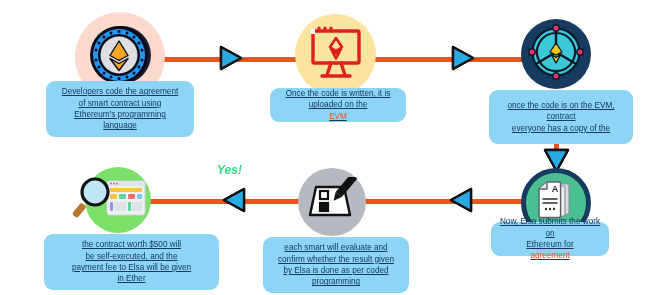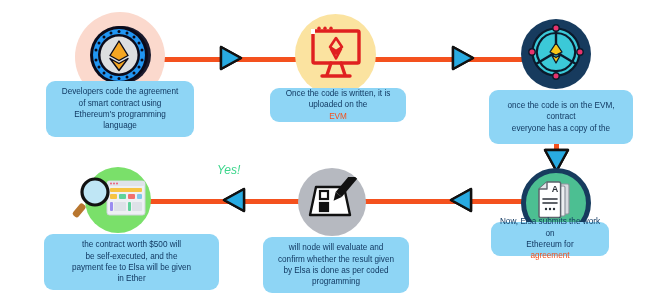--- a/index.html
+++ b/index.html
@@ -53,30 +53,31 @@
     border-radius: 9px;
     color: #123a63;
     font-size: 8.2px;
     line-height: 11.4px;
     text-align: center;
     display: flex;
     align-items: center;
     justify-content: center;
     padding: 4px 6px;
     box-sizing: border-box;
+    text-decoration: underline;
   }
   .bubble span { display: block; width: 100%; }
   .hl { color: #f4511e; }
 
   .yes-label {
     position: absolute;
     color: #3dd68c;
     font-size: 12px;
     font-style: italic;
-    font-weight: normal;
+    font-weight: bold;
     font-family: "Liberation Sans", sans-serif;
     white-space: nowrap;
   }
 </style>
 </head>
 <body>
 
 <div id="canvas">
 
   <div class="line-h" style="left:150px; top:57px; width:176px;"></div>
@@ -257,21 +258,21 @@
         <g transform="rotate(40 34 16)">
           <rect x="30" y="-6" width="8" height="24" fill="#111111"></rect>
           <polygon points="30,18 38,18 34,26" fill="#111111"></polygon>
         </g>
       </svg>
     </span>
   </div>
 
   <div class="bubble" style="left:263px; top:237px; width:146px; height:56px;">
     <span>
-      <span>will node will evaluate and</span>
+      <span>each smart will evaluate and</span>
       <span>confirm whether the result given</span>
       <span>by Elsa is done as per coded</span>
       <span>programming</span>
     </span>
   </div>
 
   <div class="node" style="left:85px; top:167px; width:66px; height:66px; background:#7ae06a;">
     <span style="position:relative; display:block; width:66px; height:66px;">
       <svg width="66" height="66" viewBox="0 0 66 66" style="position:absolute; left:0; top:0;">
         <rect x="22" y="14" width="38" height="34" rx="2.5" fill="#eef0f4" stroke="#cfd4dc" stroke-width="1"></rect>

